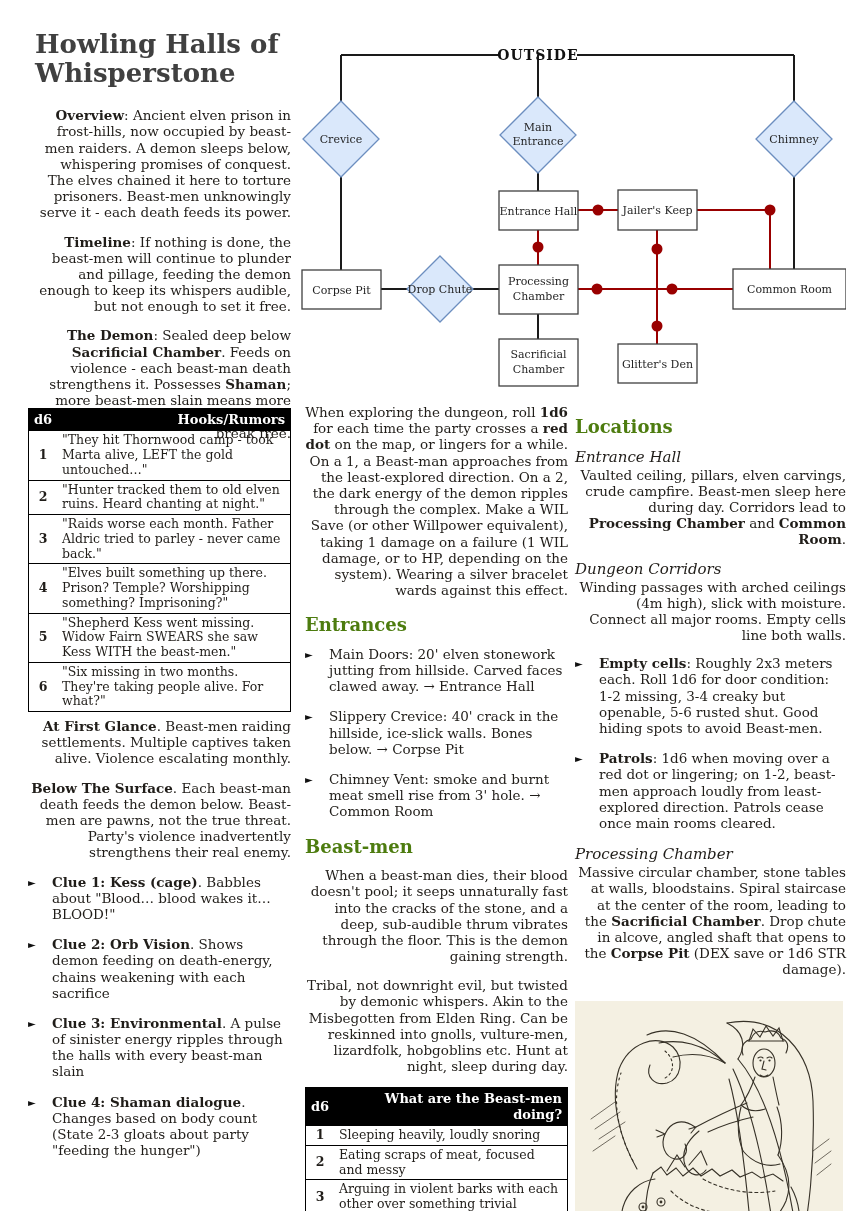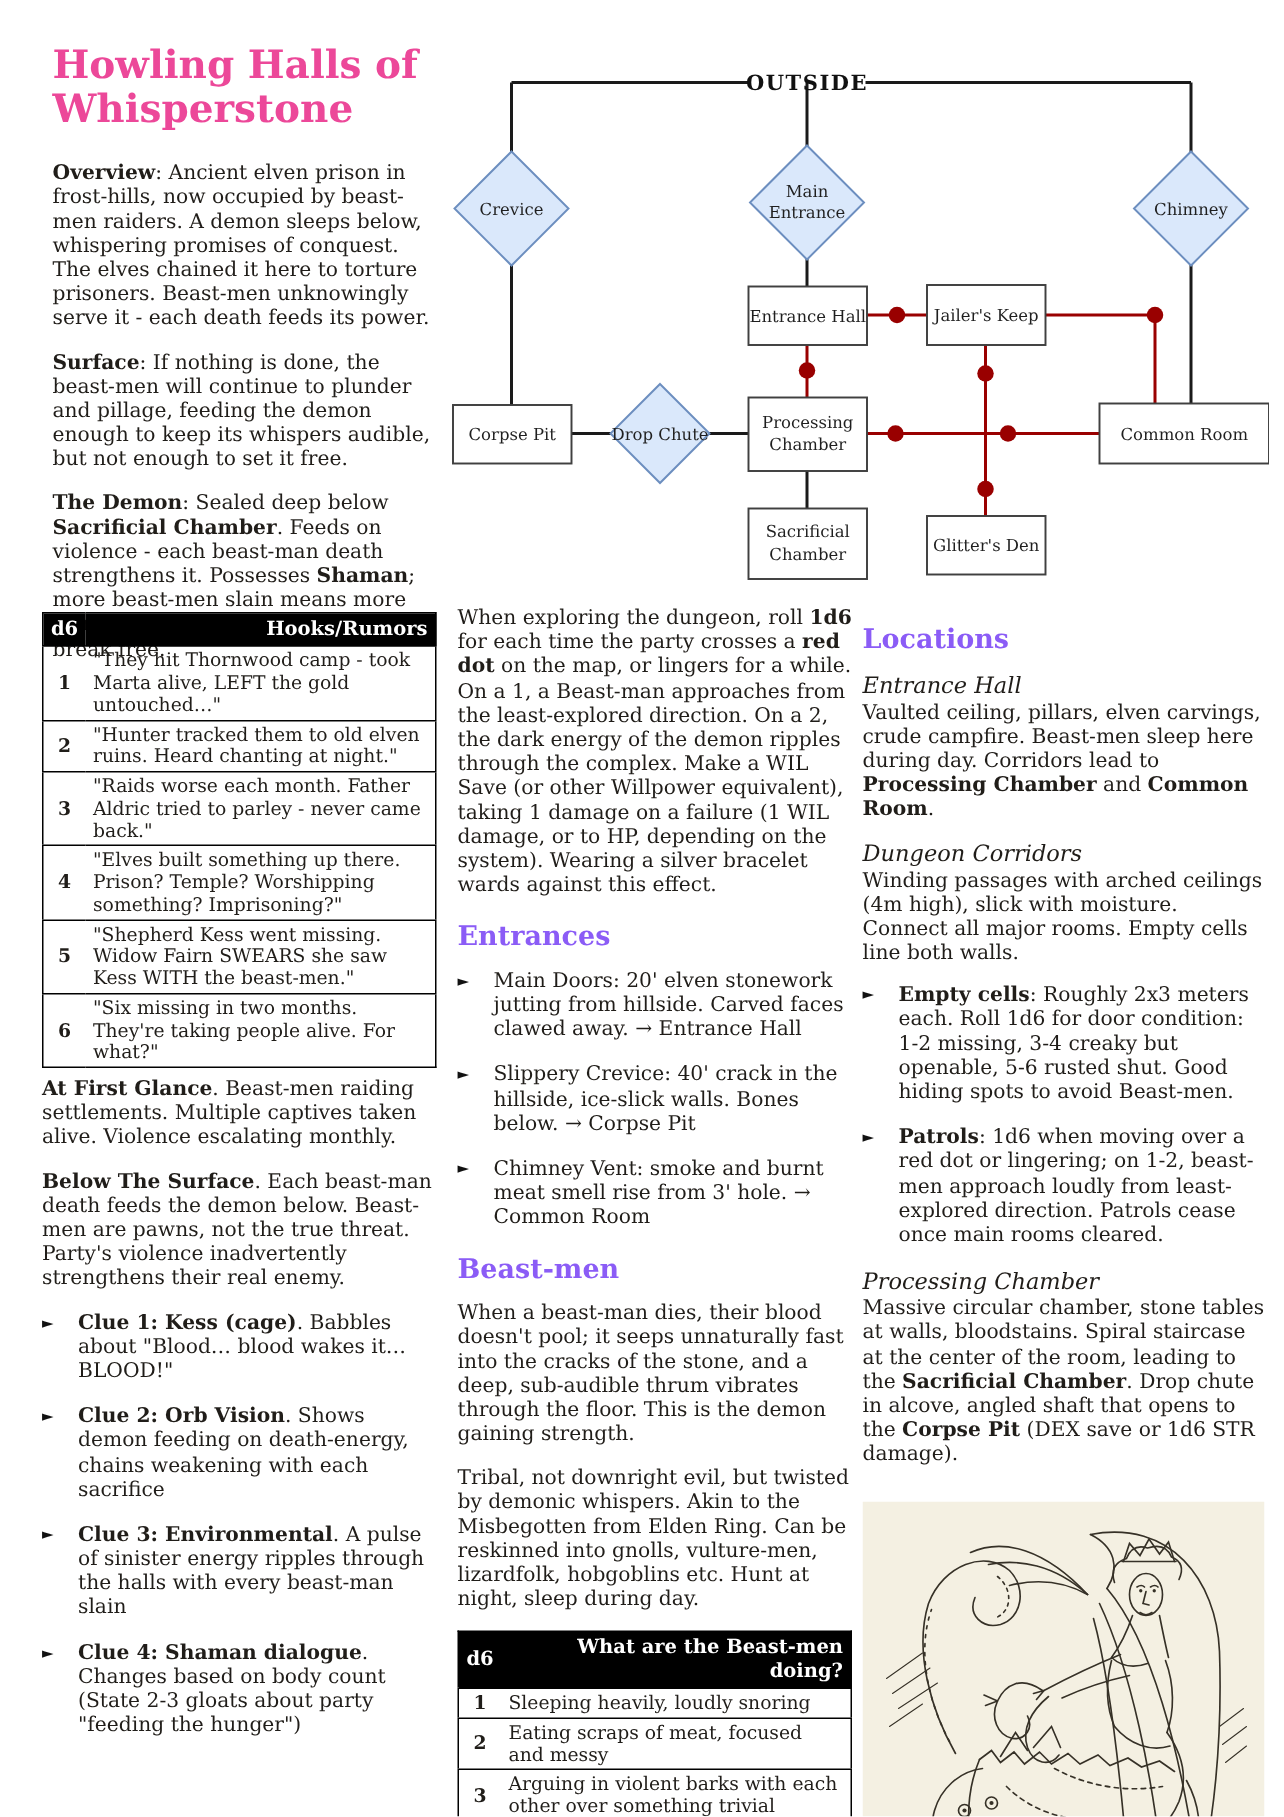--- a/index.html
+++ b/index.html
@@ -2,23 +2,23 @@
 <html style="--red: #990000; --diamond-fill: #dae8fb; --diamond-stroke: #6c8ebf; --map-line: #1a1a1a; --box-stroke: #404040; --table-header-bg: #000000; --table-header-text: #ffffff; --cream: #f4f0e2; --ink: #363127;"><head>
 <meta charset="utf-8">
 <style>
   html,body { margin:0; padding:0; background:#ffffff; }
   .page {
     position:relative; width:856px; height:1211px; background:#ffffff;
     font-family:"DejaVu Serif", serif; color:#201d19; font-size:13.5px; line-height:1.2;
     overflow:hidden;
   }
   .b { font-weight:bold; }
-  .page-title { font-size:26px; font-weight:bold; line-height:1.1; color:#ec4899; margin:0 0 20px; }
-  .para { margin:0 0 13px; }
-  .h2 { font-size:18px; font-weight:bold; color:#8b5cf6; margin:16px 0 10px; }
+  .page-title { font-size:26px; font-weight:bold; line-height:1.1; color:#404040; margin:0 0 20px; }
+  .para { margin:0 0 13px;text-align:right; }
+  .h2 { font-size:18px; font-weight:bold; color:#4d7c0f; margin:16px 0 10px; }
   .subhead { font-style:italic; font-size:15px; margin:10px 0 1px; }
   .loc-body { margin:0 0 12px; }
   .bullet { display:flex; margin:0 0 14px; }
   .marker { flex:0 0 24px; font-size:10px; padding-top:3px; font-family:"DejaVu Sans",sans-serif; color:#111; }
   .btext { flex:1; }
   
   .dtable { width:100%; border-collapse:collapse; border:1px solid #000; font-size:12.5px; line-height:1.18; margin:0 0 6px; }
   .dtable th { background:var(--table-header-bg,#000); color:var(--table-header-text,#fff); text-align:right; padding:3px 5px; font-size:13px; }
   .dtable th.cnum { text-align:center; }
   .dtable td { border-top:1px solid #000; padding:2px 5px; vertical-align:middle; }
@@ -47,21 +47,21 @@
 </head>
 <body>
 
 <div class="page">
 
   <div class="col-left">
     <h1 class="page-title">Howling Halls of Whisperstone</h1>
     <div>
 
     <p class="para"><span class="b">Overview</span><span>: Ancient elven prison in frost-hills, now occupied by beast-men raiders. A demon sleeps below, whispering promises of conquest. The elves chained it here to torture prisoners. Beast-men unknowingly serve it - each death feeds its power.</span></p>
-        <p class="para"><span class="b">Surface</span><span>: If nothing is done, the beast-men will continue to plunder and pillage, feeding the demon enough to keep its whispers audible, but not enough to set it free.</span></p>
+        <p class="para"><span class="b">Timeline</span><span>: If nothing is done, the beast-men will continue to plunder and pillage, feeding the demon enough to keep its whispers audible, but not enough to set it free.</span></p>
         <p class="para"><span class="b">The Demon</span><span>: Sealed deep below </span><span class="b">Sacrificial Chamber</span><span>. Feeds on violence - each beast-man death strengthens it. Possesses </span><span class="b">Shaman</span><span>; more beast-men slain means more control. Needs mass sacrifice to break free.</span></p>
       </div>
   </div>
 
   <svg class="map-svg" viewBox="0 0 546 392" aria-label="dungeon map">
 
     <line class="mline" x1="41" y1="37" x2="200" y2="37"></line>
     <line class="mline" x1="277" y1="37" x2="494" y2="37"></line>
     <line class="mline" x1="41" y1="37" x2="41" y2="84"></line>
     <line class="mline" x1="41" y1="158" x2="41" y2="252"></line>

